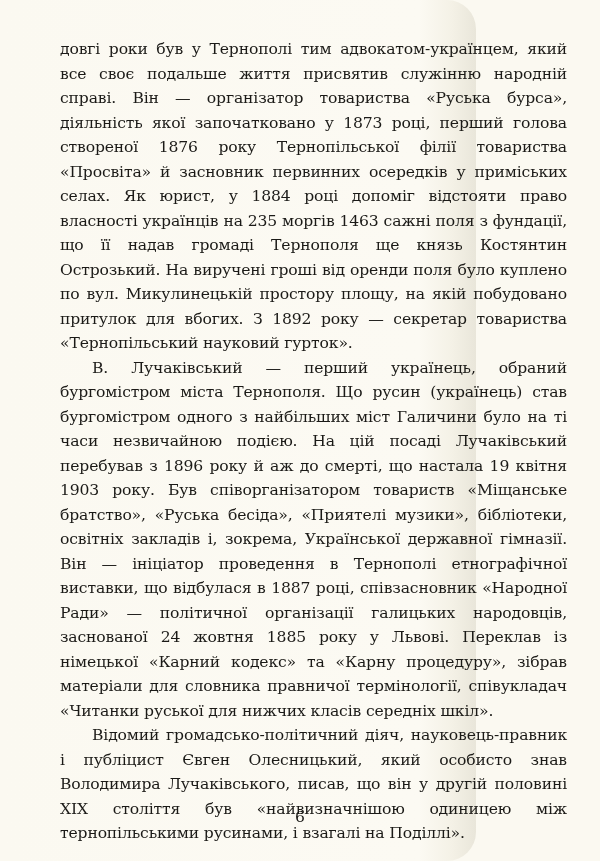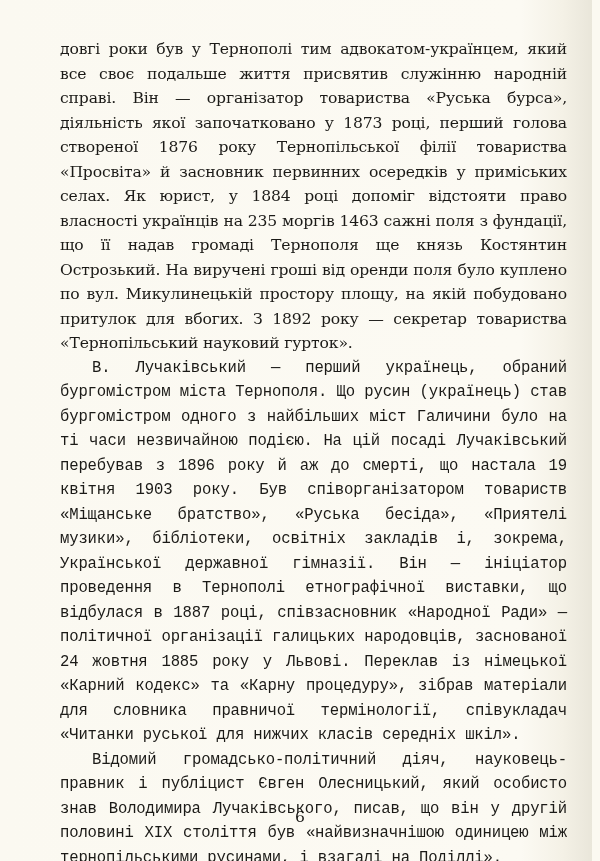--- a/index.html
+++ b/index.html
@@ -9,42 +9,42 @@
     body {
       width: 600px;
       height: 861px;
       background: #fbf9f1;
       position: relative;
       overflow: hidden;
     }
     .page {
       position: absolute;
       left: 0; top: 0;
-      width: 592px; height: 861px;
+      width: 476px; height: 861px;
       background: linear-gradient(to right, #fbf9f1 0%, #fcfaf3 88%, #f4f1e6 95%, #e9e6da 100%);
+      border-radius: 29px;
     }
     .text-block {
       position: absolute;
       left: 60px;
       top: 37px;
       width: 507px;
       font-family: "DejaVu Serif", "Liberation Serif", serif;
       font-size: 15.6px;
       line-height: 24.5px;
       color: #1b1a17;
       text-align: justify;
       letter-spacing: -0.15px;
     }
     .para {
       margin: 0;
       text-indent: 0;
     }
     .para.indent {
       text-indent: 32px;
-      font-family: Liberation Mono, monospace;
     }
     .page-number {
       position: absolute;
       top: 808px;
       left: 0;
       width: 600px;
       text-align: center;
       font-family: "DejaVu Serif", "Liberation Serif", serif;
       font-size: 15.6px;
       color: #1b1a17;

